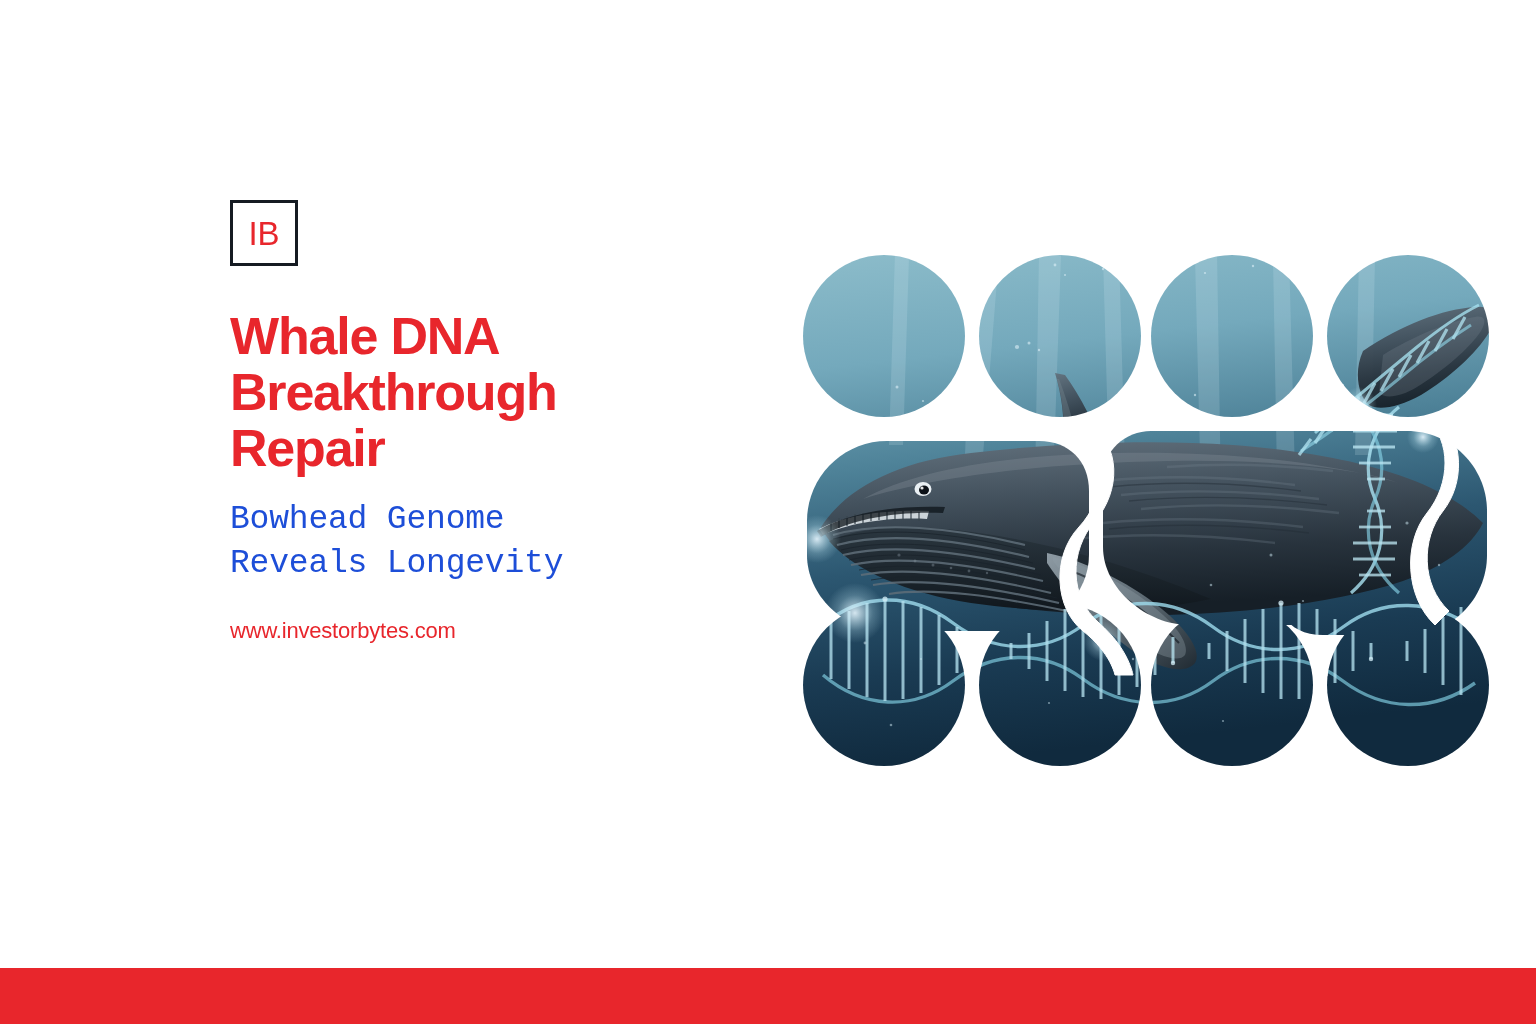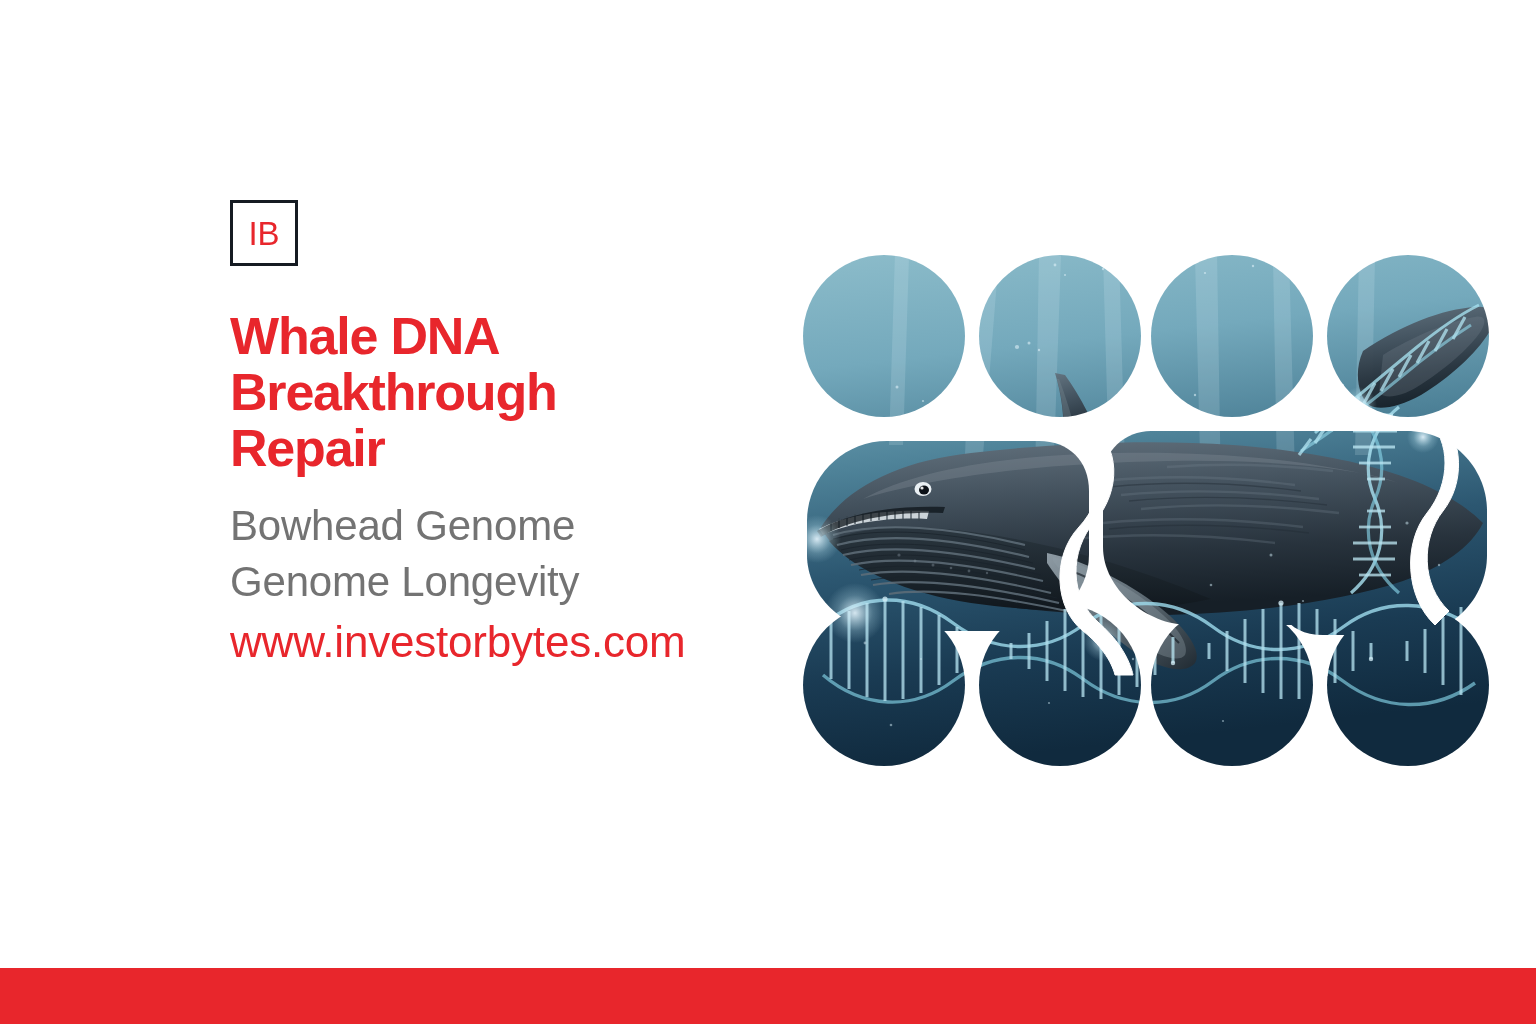--- a/index.html
+++ b/index.html
@@ -55,33 +55,33 @@
     font-size: 52px;
     font-weight: bold;
     line-height: 1.08;
     letter-spacing: -1.2px;
     font-family: "Liberation Sans", sans-serif;
   }
   .headline .hl-line { display: block; white-space: nowrap; }
 
   .subtitle {
     margin-top: 22px;
-    color: #737373;
-    font-size: 42px;
+    color: #1d4ed8;
+    font-size: 33px;
     font-weight: 400;
     line-height: 1.32;
     letter-spacing: -0.2px;
-    font-family: Liberation Sans, sans-serif;
+    font-family: Liberation Mono, monospace;
   }
   .subtitle .sub-line { display: block; }
 
   .url {
-    margin-top: 8px;
+    margin-top: 32px;
     color: #e8262c;
-    font-size: 44px;
+    font-size: 22px;
     font-weight: 400;
     letter-spacing: -0.2px;
     font-family: "Liberation Sans", sans-serif;
   }
 
   
   .collage {
     position: absolute;
     left: 803px;
     top: 255px;
@@ -112,21 +112,21 @@
     </div>
 
     <div class="headline">
       <span class="hl-line">Whale DNA</span>
       <span class="hl-line">Breakthrough</span>
       <span class="hl-line">Repair</span>
     </div>
 
     <div class="subtitle">
       <span class="sub-line">Bowhead Genome</span>
-      <span class="sub-line">Genome Longevity</span>
+      <span class="sub-line">Reveals Longevity</span>
     </div>
 
     <div class="url">www.investorbytes.com</div>
   </div>
 
   <div class="collage">
     <svg viewBox="0 0 686 512" xmlns="http://www.w3.org/2000/svg">
       <defs>
 
         <linearGradient id="water" x1="0" y1="0" x2="0.15" y2="1">

